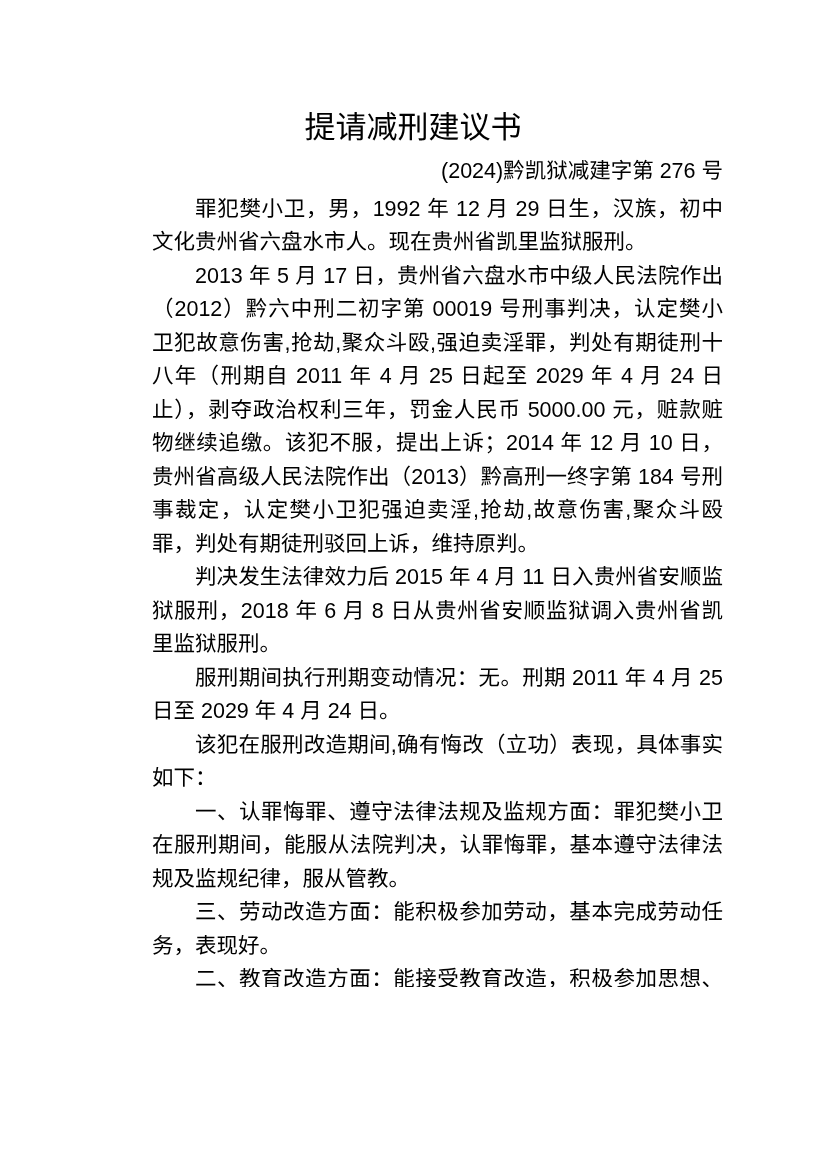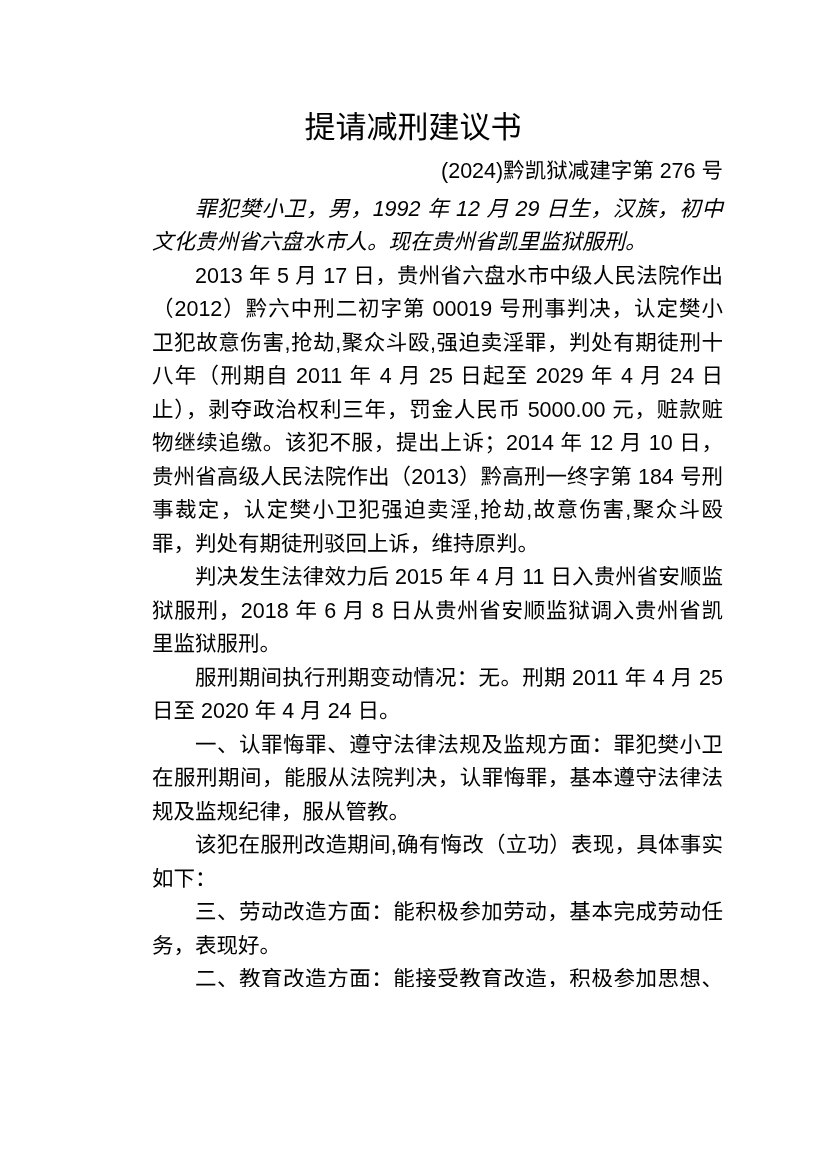--- a/index.html
+++ b/index.html
@@ -39,44 +39,43 @@
   .content p {
     margin: 0;
     padding: 0;
     text-indent: 2em;
     text-align: justify;
     text-justify: inter-ideograph;
     word-break: break-all;
   }
   .content p.first-para {
     margin-top: 4px;
-    font-style: italic;
   }
 </style>
 </head>
 <body>
 
 <div class="page">
 
   <h1 class="doc-title">提请减刑建议书</h1>
 
   <div class="content">
 
     <div class="doc-number">(2024)黔凯狱减建字第 276 号</div>
 
     <p class="first-para">罪犯樊小卫，男，1992 年 12 月 29 日生，汉族，初中文化贵州省六盘水市人。现在贵州省凯里监狱服刑。</p>
 
     <p>2013 年 5 月 17 日，贵州省六盘水市中级人民法院作出（2012）黔六中刑二初字第 00019 号刑事判决，认定樊小卫犯故意伤害,抢劫,聚众斗殴,强迫卖淫罪，判处有期徒刑十八年（刑期自 2011 年 4 月 25 日起至 2029 年 4 月 24 日止），剥夺政治权利三年，罚金人民币 5000.00 元，赃款赃物继续追缴。该犯不服，提出上诉；2014 年 12 月 10 日，贵州省高级人民法院作出（2013）黔高刑一终字第 184 号刑事裁定，认定樊小卫犯强迫卖淫,抢劫,故意伤害,聚众斗殴罪，判处有期徒刑驳回上诉，维持原判。</p>
 
     <p>判决发生法律效力后 2015 年 4 月 11 日入贵州省安顺监狱服刑，2018 年 6 月 8 日从贵州省安顺监狱调入贵州省凯里监狱服刑。</p>
 
-    <p>服刑期间执行刑期变动情况：无。刑期 2011 年 4 月 25 日至 2020 年 4 月 24 日。</p>
+    <p>服刑期间执行刑期变动情况：无。刑期 2011 年 4 月 25 日至 2029 年 4 月 24 日。</p>
+
+    <p>该犯在服刑改造期间,确有悔改（立功）表现，具体事实如下：</p>
 
     <p>一、认罪悔罪、遵守法律法规及监规方面：罪犯樊小卫在服刑期间，能服从法院判决，认罪悔罪，基本遵守法律法规及监规纪律，服从管教。</p>
-
-    <p>该犯在服刑改造期间,确有悔改（立功）表现，具体事实如下：</p>
 
     <p>三、劳动改造方面：能积极参加劳动，基本完成劳动任务，表现好。</p>
 
     <p>二、教育改造方面：能接受教育改造，积极参加思想、文化、职业技术教育，“三课”学习成绩合格。</p>
 
   </div>
 </div>
 
 </body></html>

